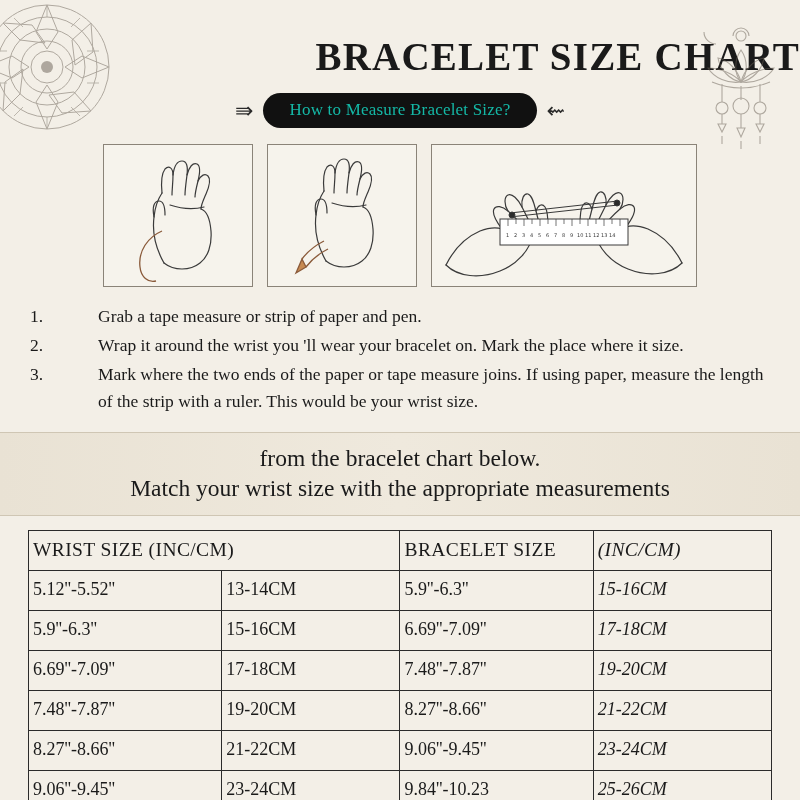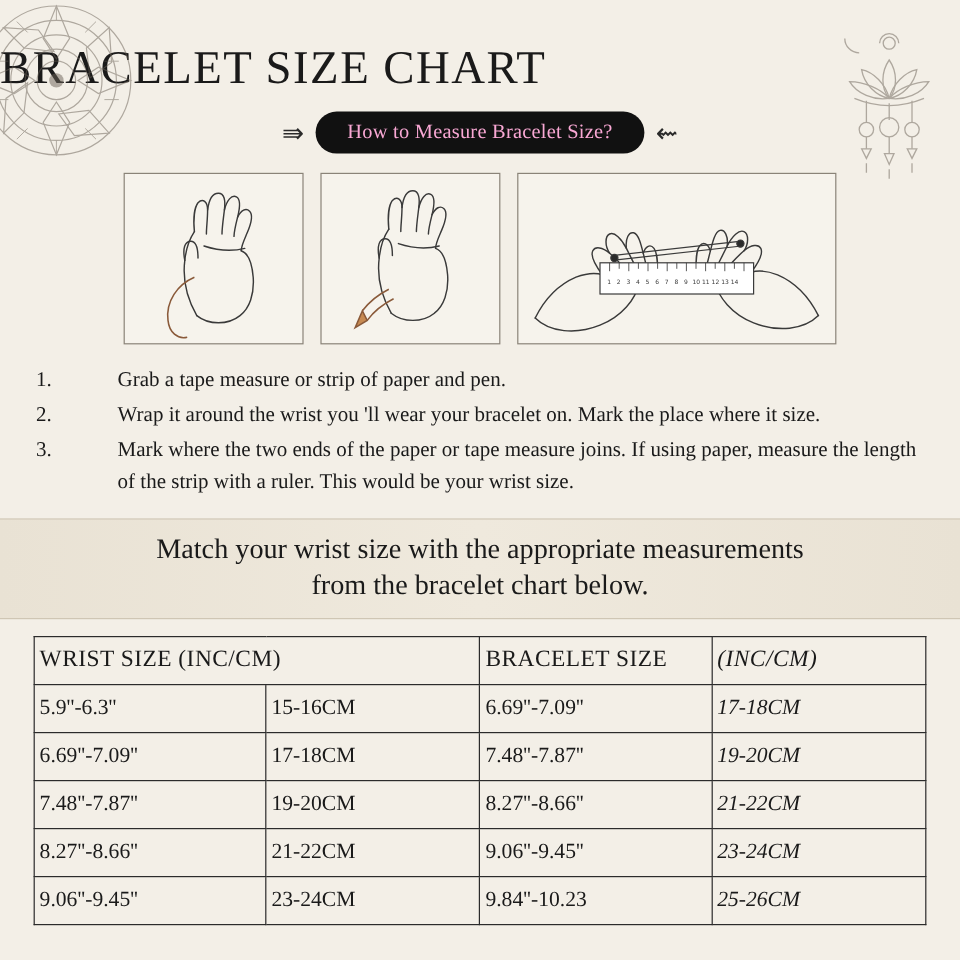--- a/index.html
+++ b/index.html
@@ -26,40 +26,40 @@
   .ornament {
     position: absolute;
     opacity: 0.5;
     pointer-events: none;
   }
   .orn-tl { left: -28px; top: -30px; }
   .orn-tr { right: 4px; top: 2px; }
 
   
   .title {
-    text-align: left;
+    text-align: right;
     font-size: 39px;
     letter-spacing: 1.2px;
-    font-weight: normal;
+    font-weight: bold;
     margin: 22px 0 0 0;
     padding-top: 12px;
     font-family: "Liberation Serif", serif;
   }
 
   
   .subtitle-row {
     display: flex;
     align-items: center;
     justify-content: center;
     margin-top: 14px;
     gap: 10px;
   }
   .pill {
     background: #111111;
-    color: #f9a8d4;
+    color: #14b8a6;
     border-radius: 20px;
     padding: 7px 26px 8px 26px;
     font-size: 17px;
     letter-spacing: 0.2px;
     font-family: "Liberation Serif", serif;
     white-space: nowrap;
   }
   .flourish {
     font-size: 22px;
     color: #2a2a2a;
@@ -301,34 +301,40 @@
       <span class="step-num">2.</span>
       <span class="step-text">Wrap it around the wrist you 'll wear your bracelet on. Mark the place where it size.</span>
     </div>
     <div class="step">
       <span class="step-num">3.</span>
       <span class="step-text">Mark where the two ends of the paper or tape measure joins. If using paper, measure the length of the strip with a ruler. This would be your wrist size.</span>
     </div>
   </div>
 
   <div class="banner">
+    <div>from the bracelet chart below.</div>
     <div>Match your wrist size with the appropriate measurements</div>
-    <div>from the bracelet chart below.</div>
   </div>
 
   <div class="table-wrap">
     <table>
       <thead>
         <tr>
           <th class="col-a" colspan="2">WRIST SIZE (INC/CM)</th>
           <th class="col-c">BRACELET SIZE</th>
           <th class="col-d">(INC/CM)</th>
         </tr>
       </thead>
       <tbody>
+        <tr>
+          <td class="col-a">5.12''-5.52''</td>
+          <td class="col-b">13-14CM</td>
+          <td class="col-c">5.9''-6.3''</td>
+          <td class="col-d">15-16CM</td>
+        </tr>
         <tr>
           <td class="col-a">5.9''-6.3''</td>
           <td class="col-b">15-16CM</td>
           <td class="col-c">6.69''-7.09''</td>
           <td class="col-d">17-18CM</td>
         </tr>
         <tr>
           <td class="col-a">6.69''-7.09''</td>
           <td class="col-b">17-18CM</td>
           <td class="col-c">7.48''-7.87''</td>

